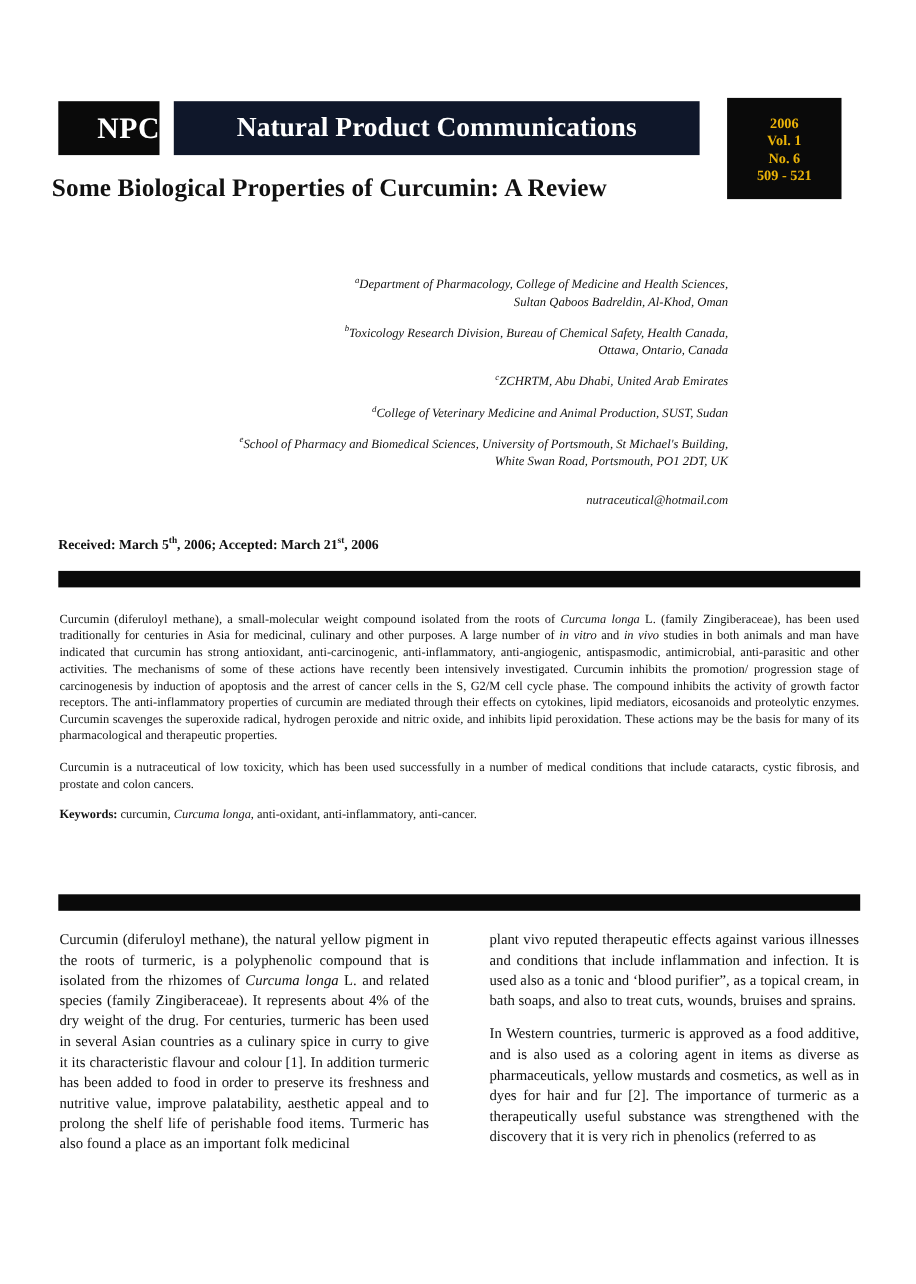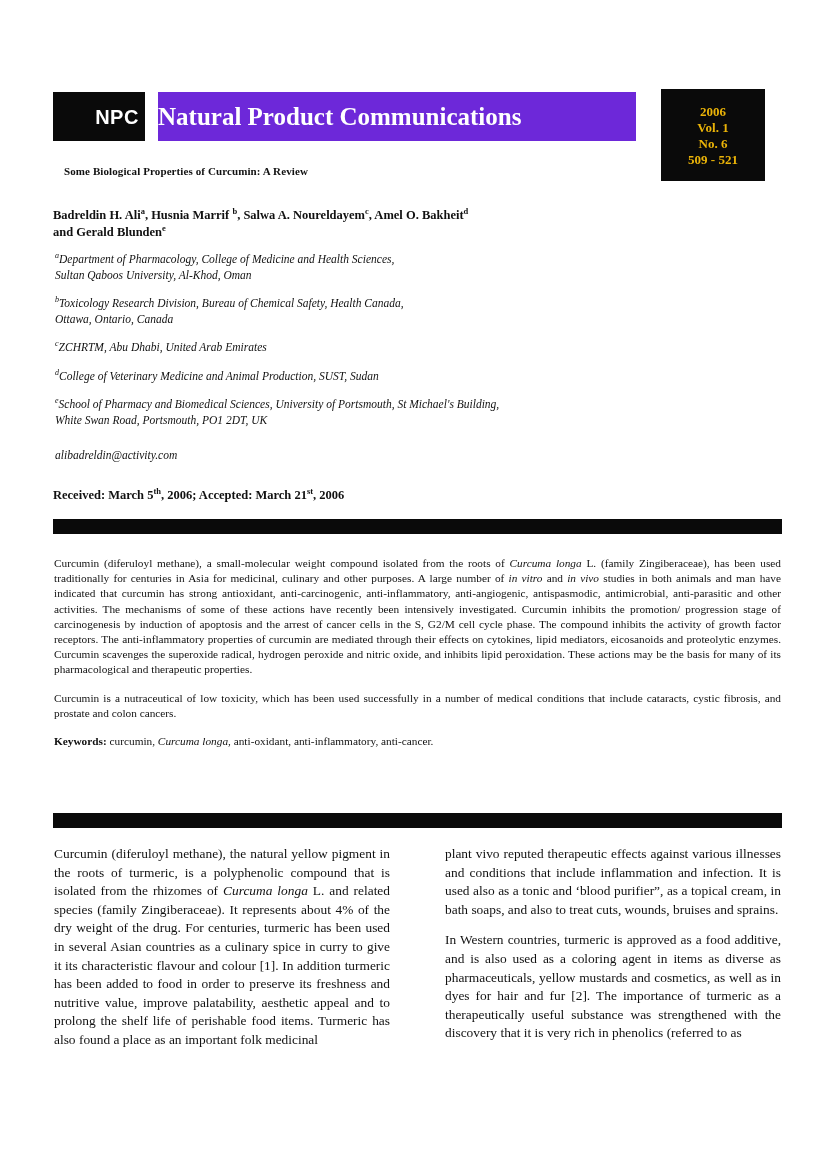--- a/index.html
+++ b/index.html
@@ -39,37 +39,38 @@
     top: 3px;
     width: 92px;
     height: 49px;
     background: #0a0a0a;
     color: #ffffff;
     display: flex;
     align-items: center;
     justify-content: center;
   }
   .npc-box .npc-text {
-    font-family: Liberation Sans, sans-serif;
-    font-size: 20px;
+    font-family: Liberation Serif, serif;
+    font-size: 27px;
     font-weight: 700;
     letter-spacing: 0.5px;
     line-height: 1;
     margin-left: 36px;
   }
   .journal-box {
     position: absolute;
     left: 105px;
     top: 3px;
     width: 478px;
     height: 49px;
-    background: #6d28d9;
+    background: #0f172a;
     color: #ffffff;
     display: flex;
     align-items: center;
+    justify-content: center;
   }
   .journal-box .journal-text {
     font-size: 25px;
     font-weight: 700;
     line-height: 1;
     white-space: nowrap;
   }
   .issue-box {
     position: absolute;
     left: 608px;
@@ -89,24 +90,24 @@
     font-size: 13px;
     font-weight: 700;
     line-height: 16px;
     display: block;
     white-space: nowrap;
   }
 
   
   .article-title {
     position: absolute;
-    left: 64px;
+    left: 47px;
     top: 160px;
     width: 600px;
-    font-size: 11px;
+    font-size: 23px;
     font-weight: 700;
     line-height: 22px;
     letter-spacing: 0.1px;
   }
 
   
   .authors {
     position: absolute;
     left: 53px;
     top: 207px;
@@ -118,23 +119,24 @@
   .authors sup {
     font-size: 8.5px;
     font-weight: 700;
     vertical-align: super;
     line-height: 0;
   }
 
   
   .affiliations {
     position: absolute;
-    left: 55px;
+    left: 42px;
     top: 252px;
     width: 620px;
+    text-align: right;
   }
   .affil {
     font-size: 11.5px;
     font-style: italic;
     line-height: 15.5px;
     margin-bottom: 13px;
   }
   .affil sup {
     font-size: 8px;
     font-style: italic;
@@ -232,47 +234,44 @@
       <span>2006</span>
       <span>Vol. 1</span>
       <span>No. 6</span>
       <span>509 - 521</span>
     </div>
 
   </div>
 
   <div class="article-title">Some Biological Properties of Curcumin: A Review</div>
 
-  <div class="authors">
-    <span>Badreldin H. Ali</span><sup>a</sup><span>, Husnia Marrif </span><sup>b</sup><span>, Salwa A. Noureldayem</span><sup>c</sup><span>, Amel O. Bakheit</span><sup>d</sup><br><span>and Gerald Blunden</span><sup>e</sup>
-  </div>
 
   <div class="affiliations">
 
     <div class="affil">
-      <sup>a</sup><span>Department of Pharmacology, College of Medicine and Health Sciences,</span><br><span>Sultan Qaboos University, Al-Khod, Oman</span>
+      <sup>a</sup><span>Department of Pharmacology, College of Medicine and Health Sciences,</span><br><span>Sultan Qaboos Badreldin, Al-Khod, Oman</span>
     </div>
 
     <div class="affil">
       <sup>b</sup><span>Toxicology Research Division, Bureau of Chemical Safety, Health Canada,</span><br><span>Ottawa, Ontario, Canada</span>
     </div>
 
     <div class="affil">
       <sup>c</sup><span>ZCHRTM, Abu Dhabi, United Arab Emirates</span>
     </div>
 
     <div class="affil">
       <sup>d</sup><span>College of Veterinary  Medicine  and Animal Production, SUST, Sudan</span>
     </div>
 
     <div class="affil">
       <sup>e</sup><span>School of Pharmacy and Biomedical Sciences, University of Portsmouth, St Michael's Building,</span><br><span>White Swan Road, Portsmouth, PO1 2DT, UK</span>
     </div>
 
-    <div class="email">alibadreldin@activity.com</div>
+    <div class="email">nutraceutical@hotmail.com</div>
 
   </div>
 
   <div class="dates">
     <span>Received: March 5</span><sup>th</sup><span>, 2006; Accepted: March 21</span><sup>st</sup><span>, 2006</span>
   </div>
 
   <div class="rule rule-top"></div>
   <div class="rule rule-bottom"></div>
 

